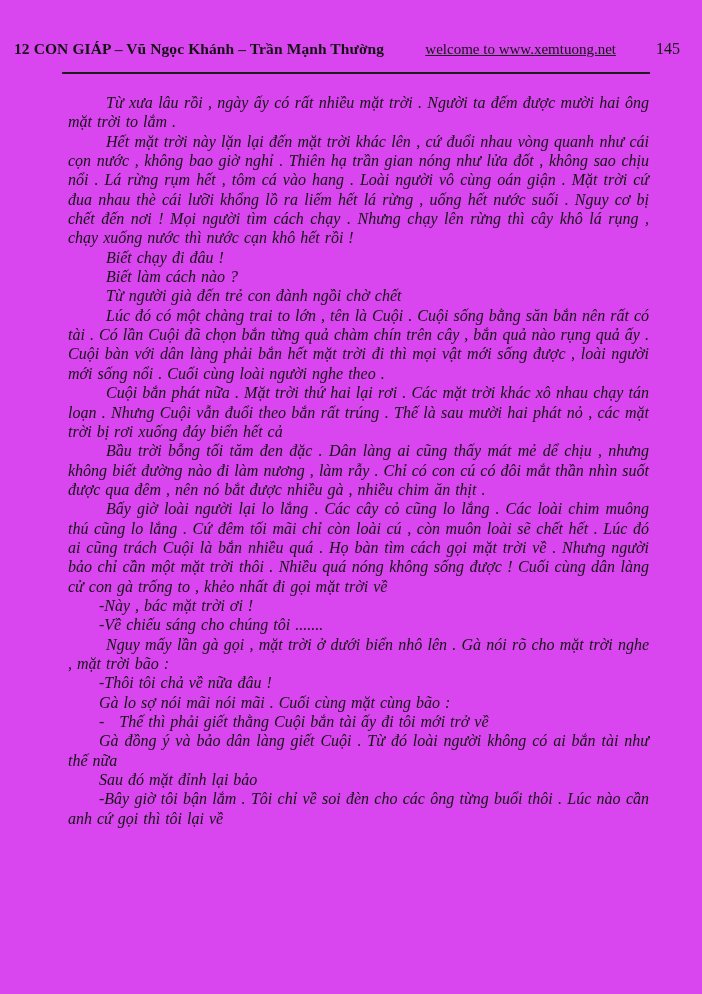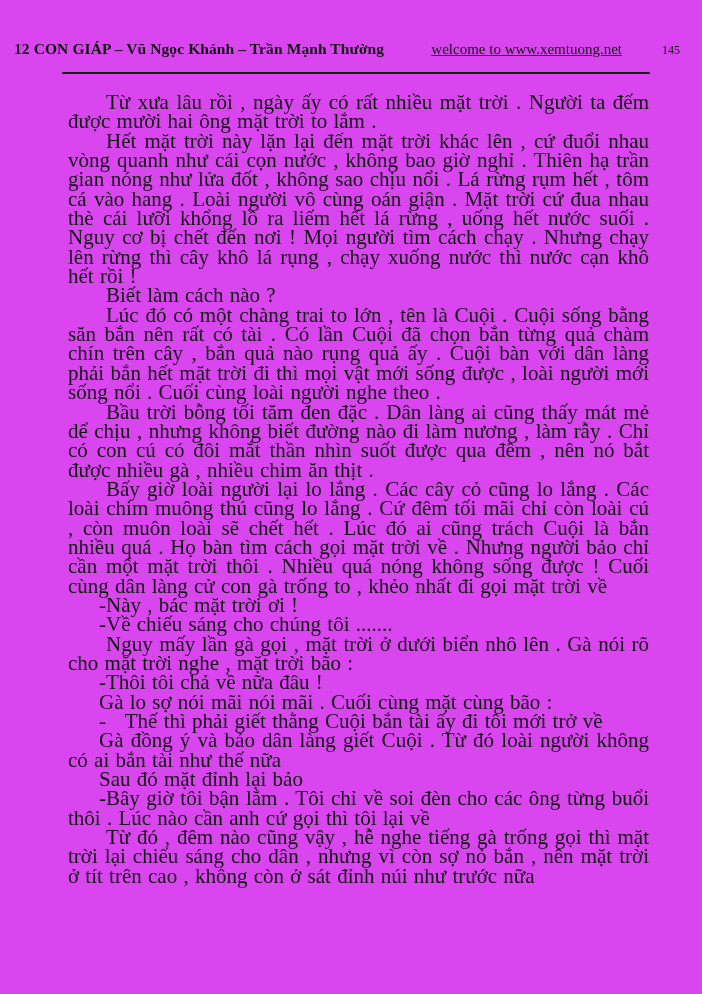--- a/index.html
+++ b/index.html
@@ -30,40 +30,41 @@
     flex: 1 1 auto;
   }
   .site-link {
     font-family: Liberation Serif, serif;
     font-size: 15px;
     text-decoration: underline;
     color: #141414;
     margin-right: 40px;
   }
   .page-number {
-    font-size: 12px;
+    font-size: 16px;
     margin-right: 8px;
   }
   .header-rule {
     position: absolute;
     top: 72px;
     left: 62px;
     width: 588px;
     border: 0;
     border-top: 2px solid #1c1c1c;
     margin: 0;
   }
   .body-text {
     position: absolute;
     top: 93px;
     left: 68px;
     width: 581px;
-    font-size: 21px;
+    font-size: 16px;
     line-height: 19.35px;
     text-align: justify;
+    font-style: italic;
   }
   .para {
     margin: 0;
     text-indent: 38px;
     word-spacing: 1px;
   }
   .para.sm { text-indent: 31px; }
 </style>
 </head>
 <body>
@@ -74,29 +75,31 @@
     <span class="book-title">12 CON GIÁP – Vũ Ngọc Khánh – Trần Mạnh Thường</span>
     <span class="site-link">welcome to www.xemtuong.net</span>
     <span class="page-number">145</span>
   </div>
 
   <hr class="header-rule">
 
   <div class="body-text">
     <p class="para">Từ xưa lâu rồi , ngày ấy có rất nhiều mặt trời . Người ta đếm được mười hai ông mặt trời to lắm .</p>
     <p class="para">Hết mặt trời này lặn lại đến mặt trời khác lên , cứ đuổi nhau vòng quanh như cái cọn nước , không bao giờ nghỉ . Thiên hạ trần gian nóng như lửa đốt , không sao chịu nổi . Lá rừng rụm hết , tôm cá vào hang . Loài người vô cùng oán giận . Mặt trời cứ đua nhau thè cái lưỡi khổng lồ ra liếm hết lá rừng , uống hết nước suối . Nguy cơ bị chết đến nơi ! Mọi người tìm cách chạy . Nhưng chạy lên rừng thì cây khô lá rụng , chạy xuống nước thì nước cạn khô hết rồi !</p>
+    <p class="para">Biết chạy đi đâu !</p>
     <p class="para">Biết làm cách nào ?</p>
+    <p class="para">Từ người già đến trẻ con đành ngồi chờ chết</p>
     <p class="para">Lúc đó có một chàng trai to lớn , tên là Cuội . Cuội sống bằng săn bắn nên rất có tài . Có lần Cuội đã chọn bắn từng quả chàm chín trên cây , bắn quả nào rụng quả ấy . Cuội bàn với dân làng phải bắn hết mặt trời đi thì mọi vật mới sống được , loài người mới sống nổi . Cuối cùng loài người nghe theo .</p>
+    <p class="para">Cuội bắn phát nữa . Mặt trời thứ hai lại rơi . Các mặt trời khác xô nhau chạy tán loạn . Nhưng Cuội vẫn đuổi theo bắn rất trúng . Thế là sau mười hai phát nỏ , các mặt trời bị rơi xuống đáy biển hết cả</p>
     <p class="para">Bầu trời bỗng tối tăm đen đặc . Dân làng ai cũng thấy mát mẻ dể chịu , nhưng không biết đường nào đi làm nương , làm rẫy . Chỉ có con cú có đôi mắt thần nhìn suốt được qua đêm , nên nó bắt được nhiều gà , nhiều chim ăn thịt .</p>
     <p class="para">Bấy giờ loài người lại lo lắng . Các cây cỏ cũng lo lắng . Các loài chim muông thú cũng lo lắng . Cứ đêm tối mãi chỉ còn loài cú , còn muôn loài sẽ chết hết . Lúc đó ai cũng trách Cuội là bắn nhiều quá . Họ bàn tìm cách gọi mặt trời về . Nhưng người bảo chỉ cần một mặt trời thôi . Nhiều quá nóng không sống được ! Cuối cùng dân làng cử con gà trống to , khẻo nhất đi gọi mặt trời về</p>
     <p class="para sm">-Này , bác mặt trời ơi !</p>
     <p class="para sm">-Về chiếu sáng cho chúng tôi .......</p>
     <p class="para">Nguy mấy lần gà gọi , mặt trời ở dưới biển nhô lên . Gà nói rõ cho mặt trời nghe , mặt trời bão :</p>
     <p class="para sm">-Thôi tôi chả về nữa đâu !</p>
     <p class="para sm">Gà lo sợ nói mãi nói mãi . Cuối cùng mặt cùng bão :</p>
     <p class="para sm">-&nbsp;&nbsp;&nbsp;Thế thì phải giết thằng Cuội bắn tài ấy đi tôi mới trở về</p>
     <p class="para sm">Gà đồng ý và bảo dân làng giết Cuội . Từ đó loài người không có ai bắn tài như thế nữa</p>
     <p class="para sm">Sau đó mặt đỉnh lại bảo</p>
     <p class="para sm">-Bây giờ tôi bận lắm . Tôi chỉ về soi đèn cho các ông từng buổi thôi . Lúc nào cần anh cứ gọi thì tôi lại về</p>
-    <p class="para">Từ đó , đêm nào cũng vậy , hễ nghe tiếng gà trống gọi thì mặt trời lại chiếu sáng cho dân , nhưng vì còn sợ nỏ bắn , nên mặt trời ở tít trên cao , không còn ở sát đỉnh núi như trước nữa</p>
   </div>
 
 </div>
 
 </body></html>

